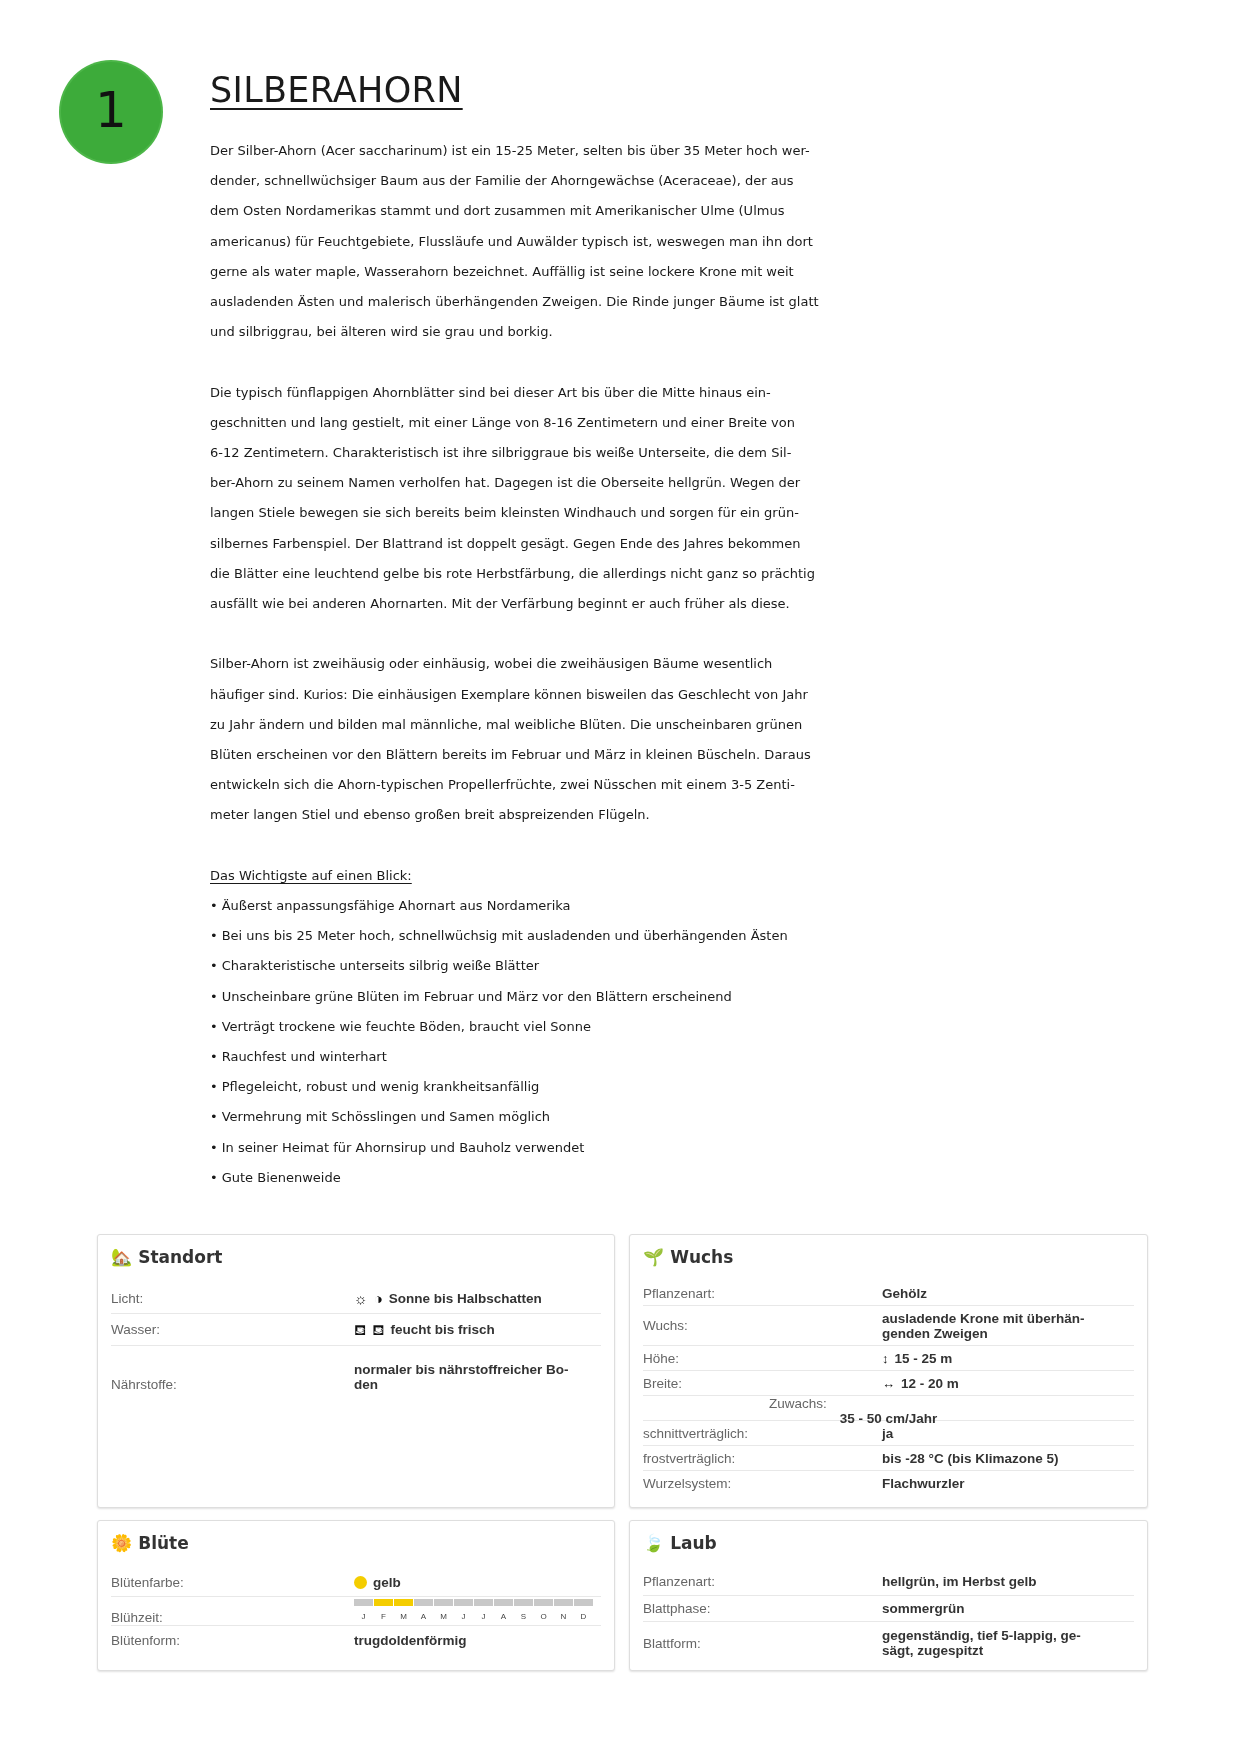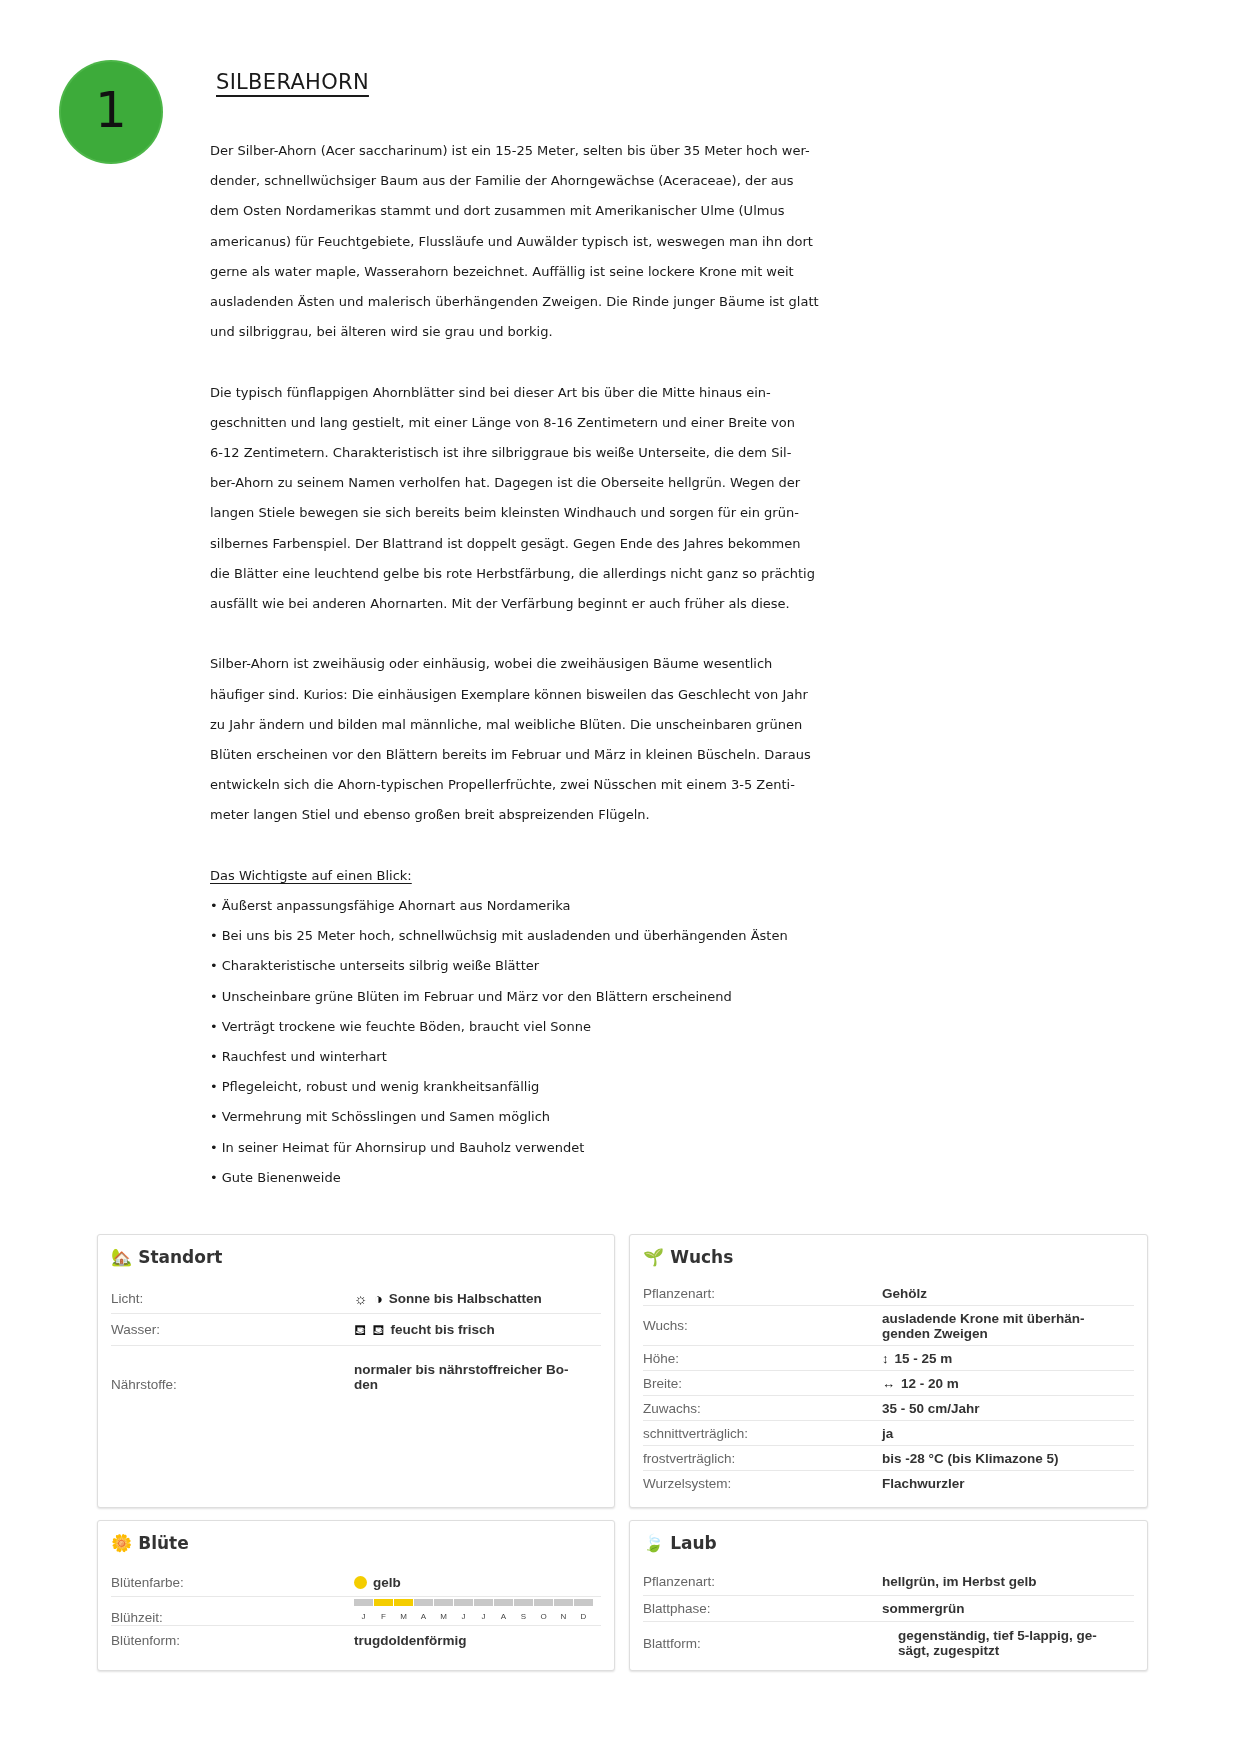--- a/index.html
+++ b/index.html
@@ -1,19 +1,19 @@
 <!DOCTYPE html>
 <html><head>
 <meta charset="utf-8">
 <style>
   html, body { margin:0; padding:0; background:#ffffff; }
   body { width:1240px; height:1754px; position:relative; overflow:hidden; font-family:"Liberation Sans", sans-serif; color:#111; }
   .badge { position:absolute; left:61px; top:62px; width:100px; height:100px; border-radius:50%; background:#3dab3a; box-shadow:0 0 0 2px #4cb648; display:flex; align-items:center; justify-content:center; }
   .badge span { font-family:"DejaVu Sans", sans-serif; font-size:50px; color:#111; line-height:1; margin-top:-4px; }
-  .title { position:absolute; left:216px; top:70px; font-family:"DejaVu Sans", sans-serif; font-size:21px; letter-spacing:0.3px; text-decoration:underline; text-decoration-thickness:2px; text-underline-offset:6px; color:#1a1a1a; }
+  .title { position:absolute; left:210px; top:70px; font-family:"DejaVu Sans", sans-serif; font-size:35px; letter-spacing:0.3px; text-decoration:underline; text-decoration-thickness:2px; text-underline-offset:6px; color:#1a1a1a; }
   .body { position:absolute; left:210px; top:136px; width:960px; font-family:"DejaVu Sans", sans-serif; font-size:13px; line-height:30.2px; color:#1a1a1a; }
   .body p { margin:0 0 30.2px 0; white-space:pre-line; }
   .body .ulh { text-decoration:underline; text-underline-offset:3px; }
   .body ul { list-style:none; margin:0; padding:0; }
   .body li { margin:0; }
   .body li::before { content:"\2022"; margin-right:4px; }
 
   .card { position:absolute; background:#fff; border:1px solid #dedede; border-radius:3px; box-shadow:0 1px 2px rgba(0,0,0,0.12); }
   .card-head { position:absolute; left:13px; top:12px; display:flex; align-items:center; gap:6px; font-family:"DejaVu Sans", sans-serif; font-weight:bold; font-size:17px; color:#333; }
   .card-head .ico { font-size:17px; line-height:1; }
@@ -130,21 +130,21 @@
         <span>15 - 25 m</span>
       </span>
     </div>
     <div class="row" style="height:24px;">
       <span class="lbl" style="width:239px;">Breite:</span>
       <span class="val">
         <span class="sym" style="font-size:13px;">↔</span>
         <span>12 - 20 m</span>
       </span>
     </div>
-    <div class="row" style="height:24px;">
+    <div class="row" style="height:24px;flex-direction:column;">
       <span class="lbl" style="width:239px;">Zuwachs:</span>
       <span class="val">35 - 50 cm/Jahr</span>
     </div>
     <div class="row" style="height:24px;">
       <span class="lbl" style="width:239px;">schnittverträglich:</span>
       <span class="val">ja</span>
     </div>
     <div class="row" style="height:24px;">
       <span class="lbl" style="width:239px;">frostverträglich:</span>
       <span class="val">bis -28 °C (bis Klimazone 5)</span>
@@ -218,19 +218,19 @@
   </div>
   <div class="rows" style="top:47px;">
     <div class="row" style="height:27px;">
       <span class="lbl" style="width:239px;">Pflanzenart:</span>
       <span class="val">hellgrün, im Herbst gelb</span>
     </div>
     <div class="row" style="height:25px;">
       <span class="lbl" style="width:239px;">Blattphase:</span>
       <span class="val">sommergrün</span>
     </div>
-    <div class="row" style="height:42px;gap:16px;">
+    <div class="row" style="height:42px;">
       <span class="lbl" style="width:239px;">Blattform:</span>
       <span class="val" style="white-space:pre-line; display:block;">gegenständig, tief 5-lappig, ge-
 sägt, zugespitzt</span>
     </div>
   </div>
 </div>
 
 </body></html>

